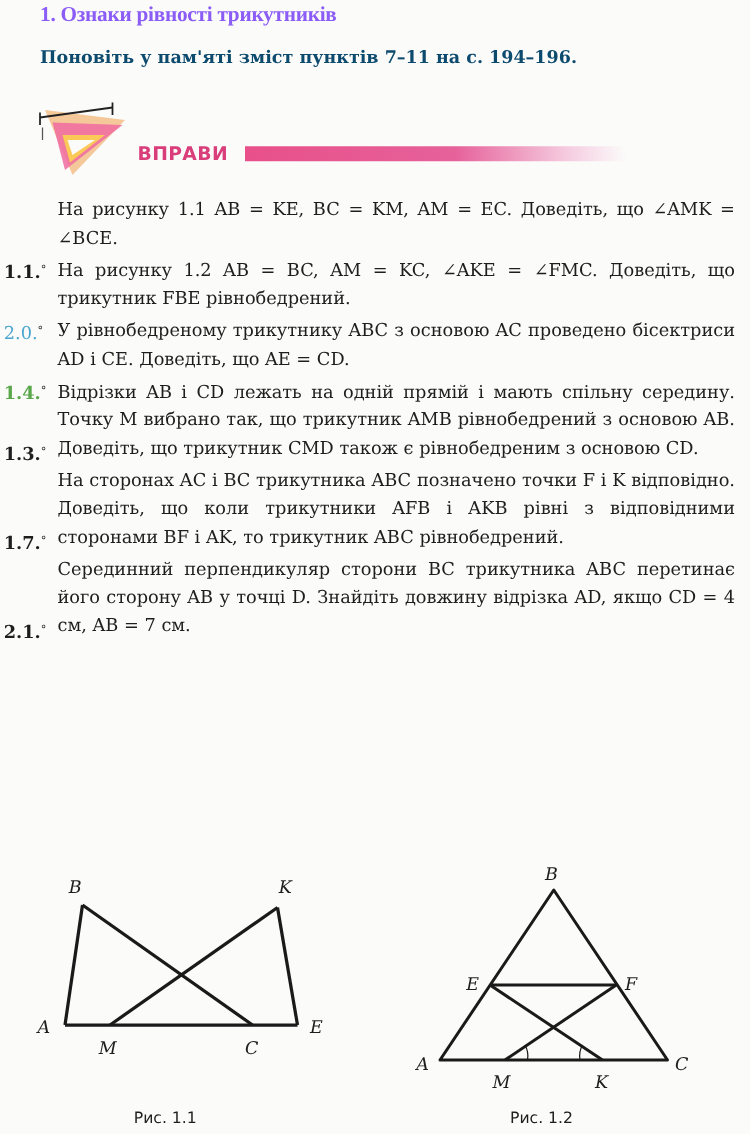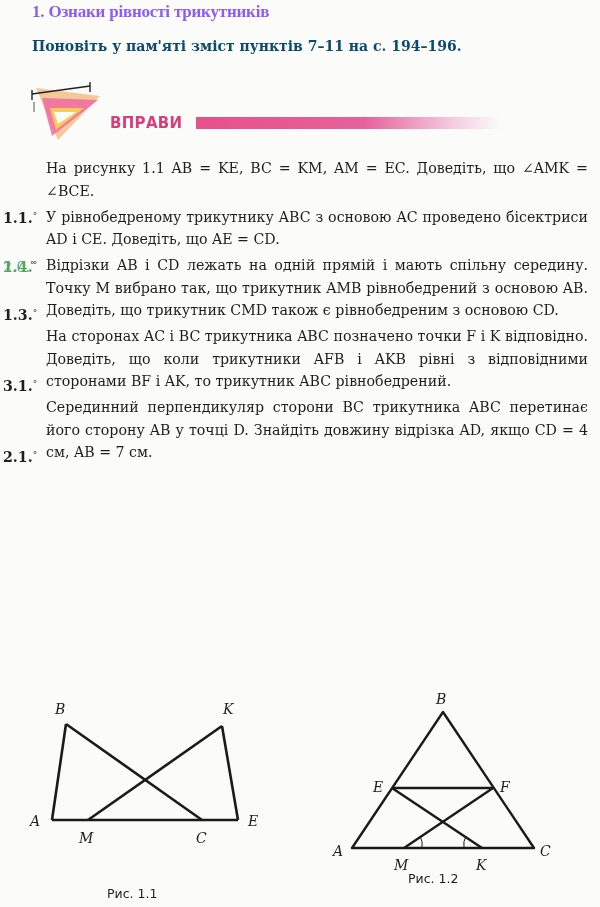--- a/index.html
+++ b/index.html
@@ -74,31 +74,32 @@
   <div class="exercises-bar"></div>
 </div>
 
 <div class="exercise-list">
   <div class="exercise">
     <span class="ex-num"><span>1.1.</span><sup>°</sup></span>
     <span>На рисунку 1.1 AB = KE, BC = KM, AM = EC. Доведіть, що ∠AMK = ∠BCE.</span>
   </div>
   <div class="exercise">
     <span class="ex-num blue"><span>2.0.</span><sup>°</sup></span>
+    <span>На рисунку 1.2 AB = BC, AM = KC, ∠AKE = ∠FMC. Доведіть, що трикутник FBE рівнобедрений.</span>
   </div>
   <div class="exercise">
     <span class="ex-num green"><span>1.4.</span><sup>°</sup></span>
     <span>У рівнобедреному трикутнику ABC з основою AC проведено бісектриси AD і CE. Доведіть, що AE = CD.</span>
   </div>
   <div class="exercise">
     <span class="ex-num"><span>1.3.</span><sup>°</sup></span>
     <span>Відрізки AB і CD лежать на одній прямій і мають спільну середину. Точку M вибрано так, що трикутник AMB рівнобедрений з основою AB. Доведіть, що трикутник CMD також є рівнобедреним з основою CD.</span>
   </div>
   <div class="exercise">
-    <span class="ex-num"><span>3.1.</span><sup>°</sup></span>
+    <span class="ex-num"><span>1.7.</span><sup>°</sup></span>
     <span>На сторонах AC і BC трикутника ABC позначено точки F і K відповідно. Доведіть, що коли трикутники AFB і AKB рівні з відповідними сторонами BF і AK, то трикутник ABC рівнобедрений.</span>
   </div>
   <div class="exercise">
     <span class="ex-num"><span>2.1.</span><sup>°</sup></span>
     <span>Серединний перпендикуляр сторони BC трикутника ABC перетинає його сторону AB у точці D. Знайдіть довжину відрізка AD, якщо CD = 4 см, AB = 7 см.</span>
   </div>
 </div>
 
 <div class="figures">
 
@@ -134,15 +135,15 @@
         <path d="M164,168 A18,18 0 0 1 166,156"></path>
       </g>
       <text class="pt-label" x="136" y="24">B</text>
       <text class="pt-label" x="73" y="112">E</text>
       <text class="pt-label" x="200" y="112">F</text>
       <text class="pt-label" x="33" y="176">A</text>
       <text class="pt-label" x="94" y="190">M</text>
       <text class="pt-label" x="176" y="190">K</text>
       <text class="pt-label" x="240" y="176">C</text>
     </svg>
-    <div class="fig-caption" style="left:408px;top:191px;">Рис. 1.2</div>
+    <div class="fig-caption" style="left:408px;top:206px;">Рис. 1.2</div>
   </div>
 </div>
 
 </body></html>

